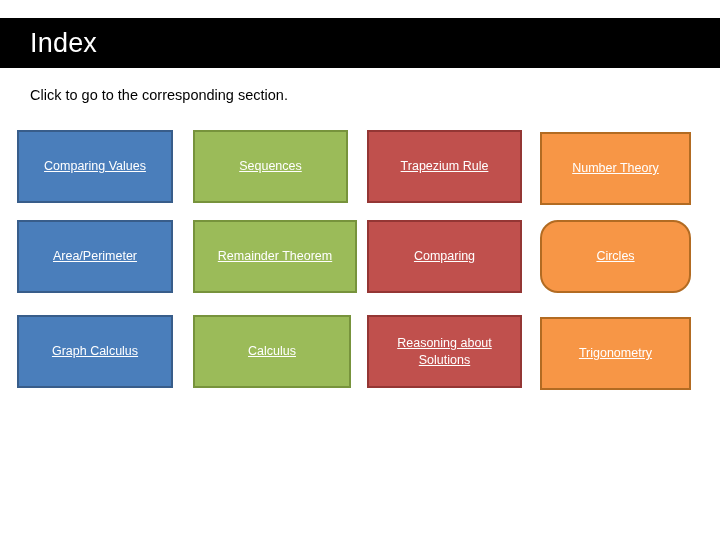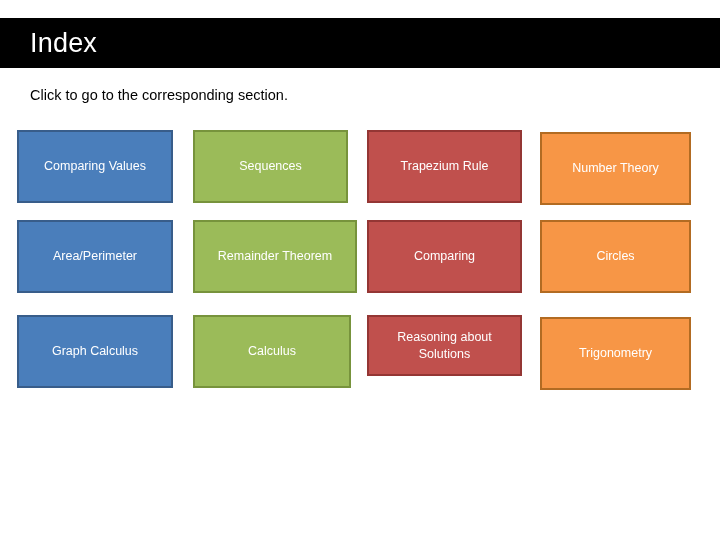--- a/index.html
+++ b/index.html
@@ -67,20 +67,21 @@
     text-align: center;
     color: #ffffff;
     font-size: 12.5px;
     line-height: 1.35;
     padding: 2px 6px;
     font-weight: 400;
   }
   .index-box .box-label {
     display: block;
     width: 100%;
+    text-decoration: underline;
   }
 
   
   .theme-blue   { background: #4a7ebb; border-color: #385d8a; }
   .theme-green  { background: #9bbb59; border-color: #77933c; }
   .theme-red    { background: #c0504d; border-color: #943634; }
   .theme-orange { background: #f79646; border-color: #b26b22; }
 </style>
 </head>
 <body>
@@ -106,28 +107,28 @@
     </div>
     <div class="index-box theme-blue" style="left: 17px; top: 220px; width: 156px; height: 73px;">
       <span class="box-label">Area/Perimeter</span>
     </div>
     <div class="index-box theme-green" style="left: 193px; top: 220px; width: 164px; height: 73px;">
       <span class="box-label">Remainder Theorem</span>
     </div>
     <div class="index-box theme-red" style="left: 367px; top: 220px; width: 155px; height: 73px;">
       <span class="box-label">Comparing</span>
     </div>
-    <div class="index-box theme-orange" style="left: 540px; top: 220px; width: 151px; height: 73px;">
+    <div class="index-box theme-orange" style="left: 540px; top: 220px; width: 151px; height: 73px; border-radius: 18px;">
       <span class="box-label">Circles</span>
     </div>
     <div class="index-box theme-blue" style="left: 17px; top: 315px; width: 156px; height: 73px;">
       <span class="box-label">Graph Calculus</span>
     </div>
     <div class="index-box theme-green" style="left: 193px; top: 315px; width: 158px; height: 73px;">
       <span class="box-label">Calculus</span>
     </div>
-    <div class="index-box theme-red" style="left: 367px; top: 315px; width: 155px; height: 61px;">
+    <div class="index-box theme-red" style="left: 367px; top: 315px; width: 155px; height: 73px;">
       <span class="box-label">Reasoning about Solutions</span>
     </div>
     <div class="index-box theme-orange" style="left: 540px; top: 317px; width: 151px; height: 73px;">
       <span class="box-label">Trigonometry</span>
     </div>
   </div>
 
 </body></html>

